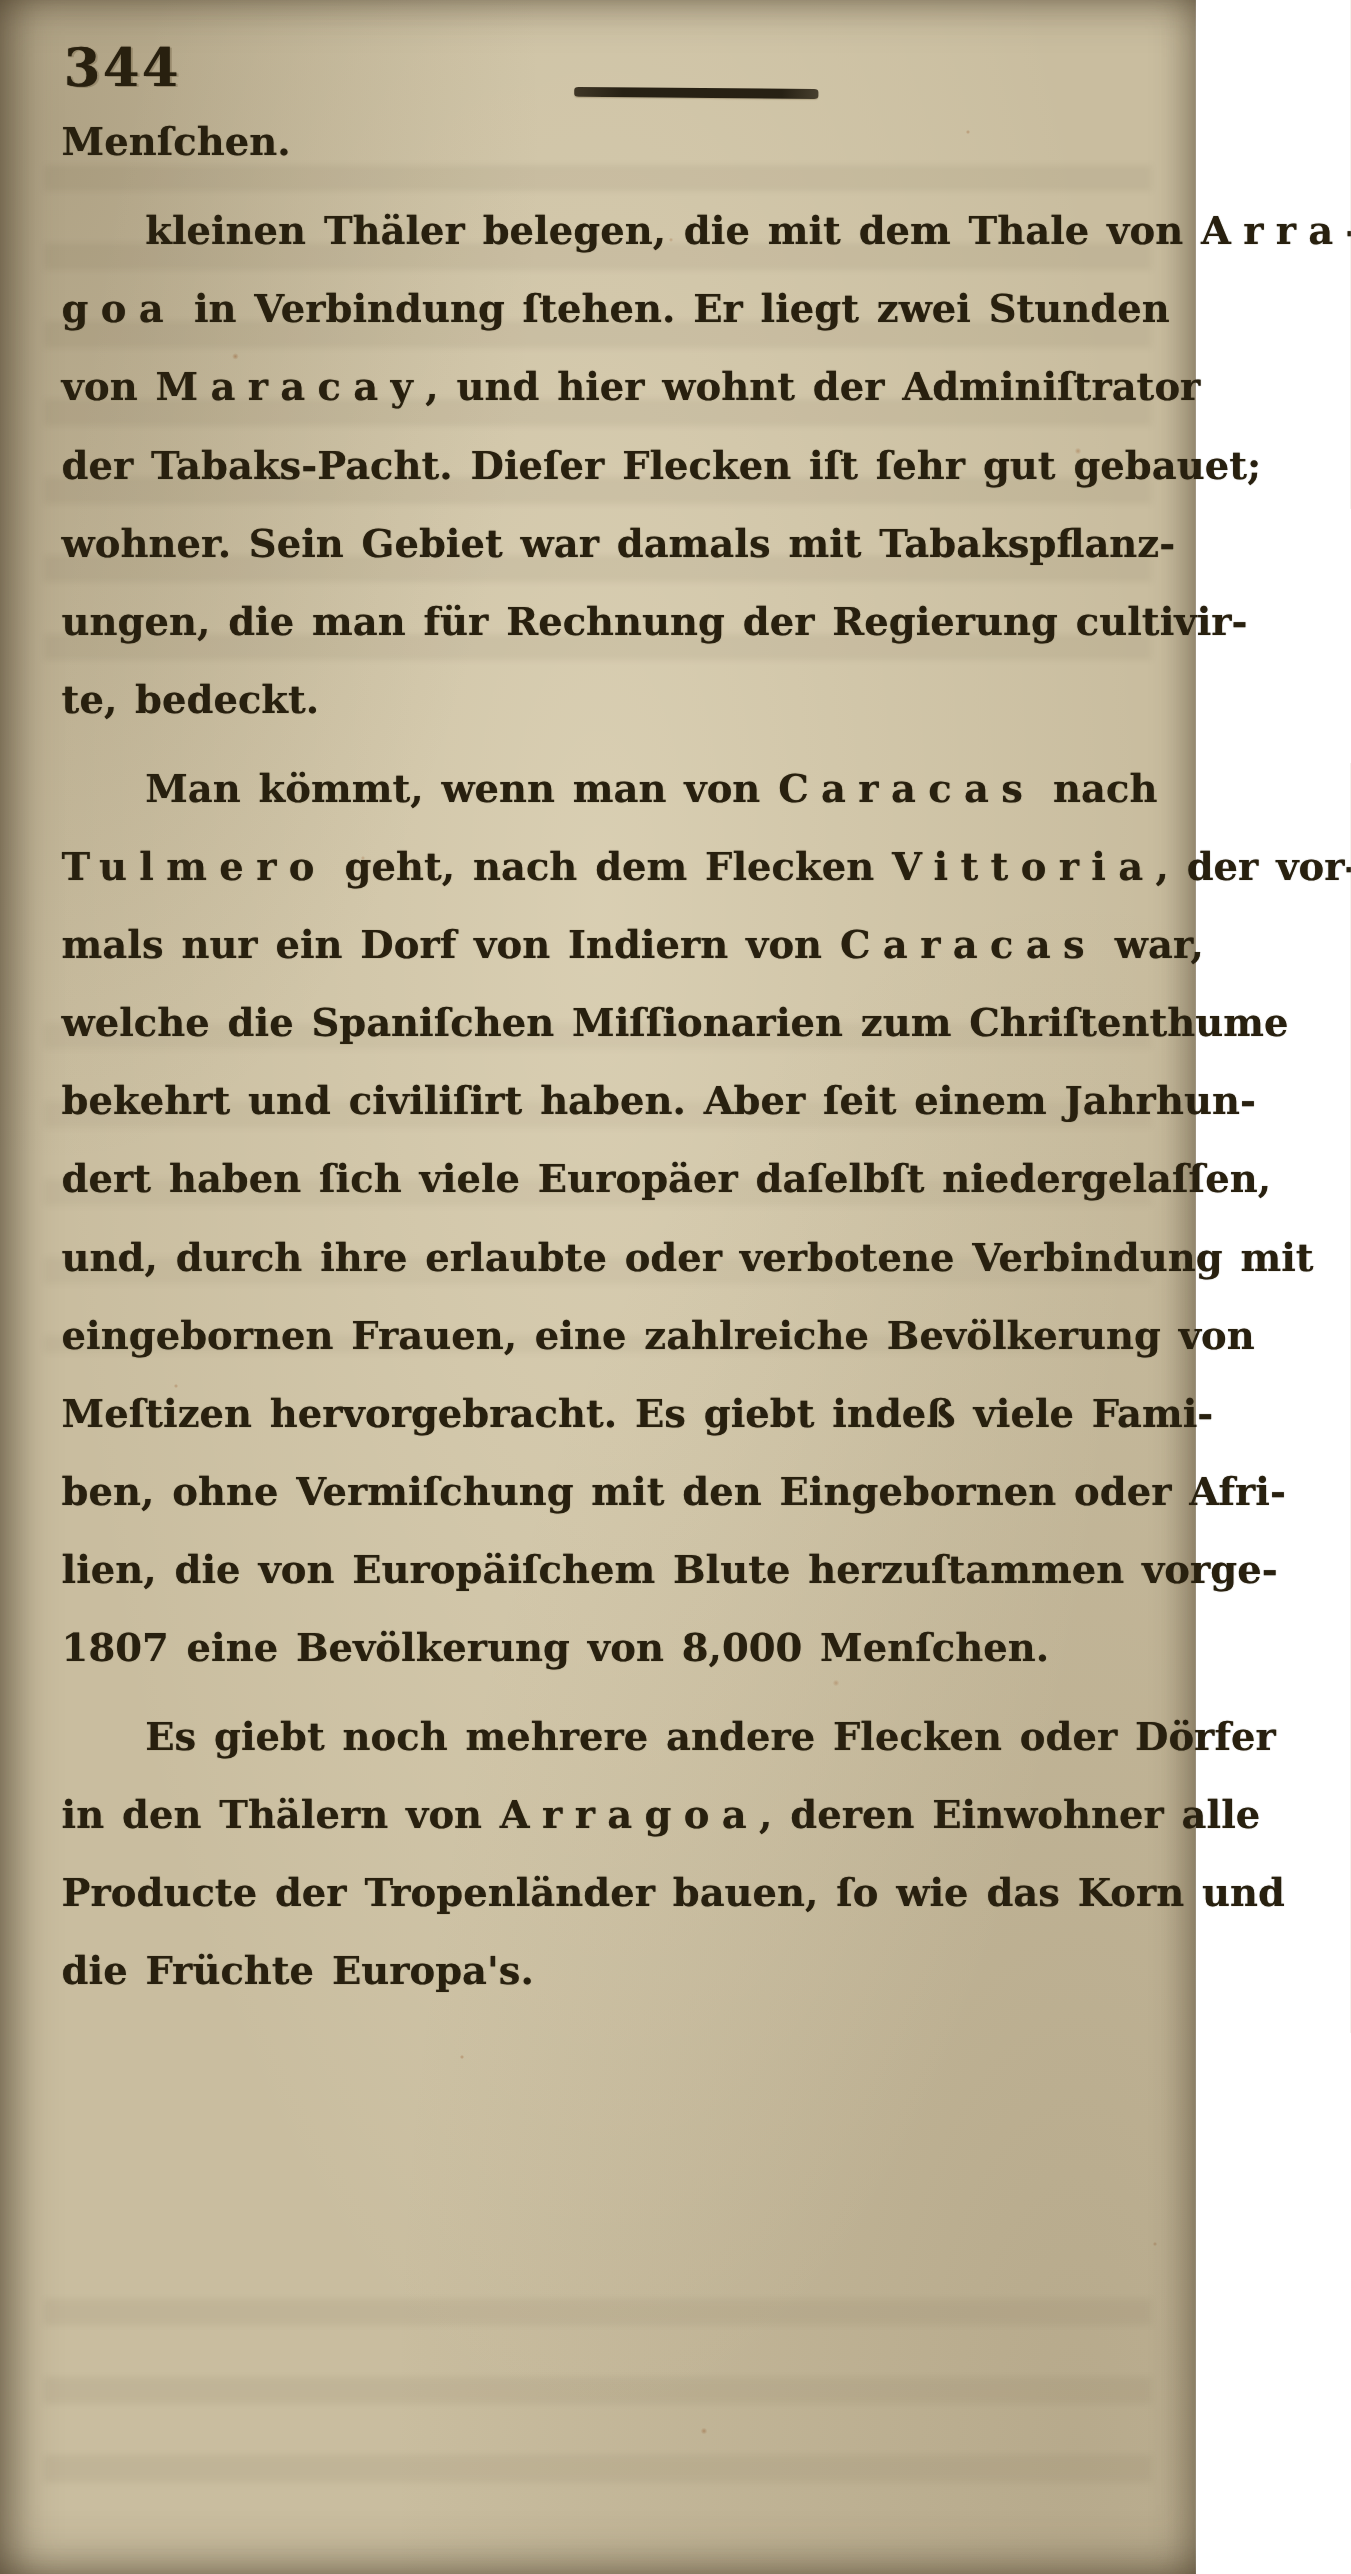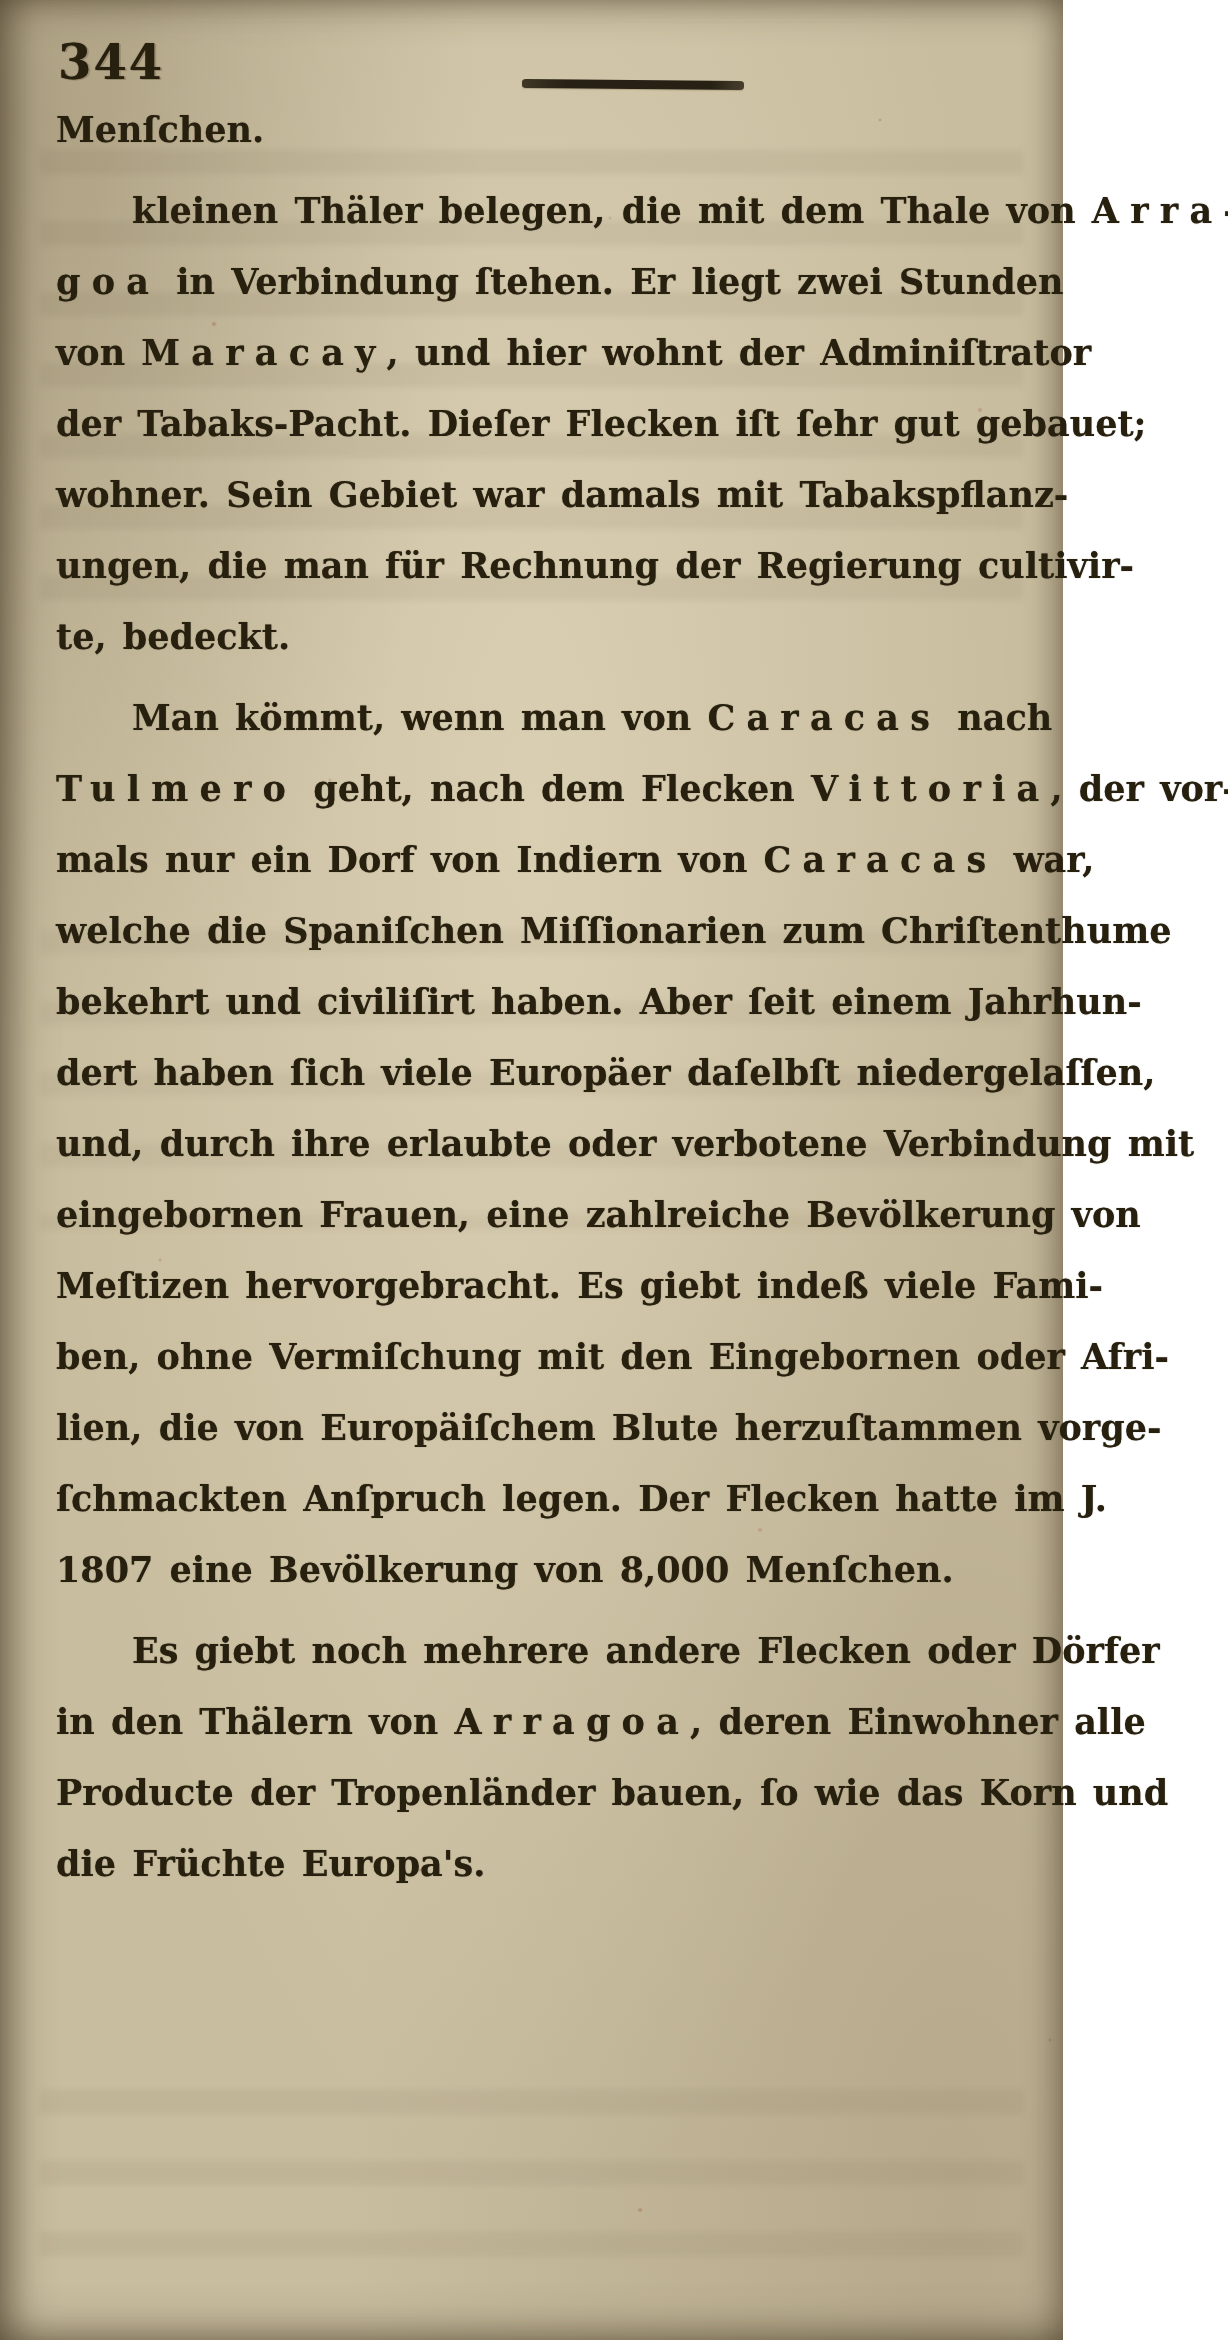--- a/index.html
+++ b/index.html
@@ -26,20 +26,21 @@
       radial-gradient(2px 2px at 420px 1870px, rgba(150,88,42,.50), transparent),
       radial-gradient(3px 3px at 640px 2210px, rgba(150,88,42,.45), transparent),
       radial-gradient(2px 2px at 1050px 2040px, rgba(150,88,42,.40), transparent),
       radial-gradient(2px 2px at 880px 120px, rgba(150,88,42,.45), transparent);
     box-shadow:
       inset 28px 0 40px -16px rgba(58,46,28,.55),
       inset -20px 0 34px -14px rgba(58,46,28,.40),
       inset 0 22px 44px -22px rgba(58,46,28,.40),
       inset 0 -26px 48px -22px rgba(58,46,28,.45);
     color:#28200f;
+    padding-left:24px;
   }
   .page-number{
     position:absolute;left:58px;top:34px;
     font-size:48px;font-weight:bold;
     letter-spacing:2px;
     text-shadow:0 0 1px rgba(40,32,15,.7), 2px 1px 0 rgba(90,75,45,.25);
   }
   .header-rule{
     position:absolute;left:522px;top:80px;
     width:222px;height:9px;
@@ -109,21 +110,20 @@
         <div class="line"><span class="sp">Tulmero</span><span> geht, nach dem Flecken </span><span class="sp">Vittoria</span><span>, der vor-</span></div>
         <div class="line"><span>mals nur ein Dorf von Indiern von </span><span class="sp">Caracas</span><span> war,</span></div>
         <div class="line"><span>welche die Spaniſchen Miſſionarien zum Chriſtenthume</span></div>
         <div class="line"><span>bekehrt und civiliſirt haben. Aber ſeit einem Jahrhun-</span></div>
         <div class="line"><span>dert haben ſich viele Europäer daſelbſt niedergelaſſen,</span></div>
         <div class="line"><span>und, durch ihre erlaubte oder verbotene Verbindung mit</span></div>
         <div class="line"><span>eingebornen Frauen, eine zahlreiche Bevölkerung von</span></div>
         <div class="line"><span>Meſtizen hervorgebracht. Es giebt indeß viele Fami-</span></div>
         <div class="line"><span>ben, ohne Vermiſchung mit den Eingebornen oder Afri-</span></div>
         <div class="line"><span>lien, die von Europäiſchem Blute herzuſtammen vorge-</span></div>
-        <div class="line"><span>ſchmackten Anſpruch legen. Der Flecken hatte im J.</span></div>
         <div class="line last"><span>1807 eine Bevölkerung von 8,000 Menſchen.</span></div>
       </div>
       <div class="para indent">
         <div class="line"><span>Es giebt noch mehrere andere Flecken oder Dörfer</span></div>
         <div class="line"><span>in den Thälern von </span><span class="sp">Arragoa</span><span>, deren Einwohner alle</span></div>
         <div class="line"><span>Producte der Tropenländer bauen, ſo wie das Korn und</span></div>
         <div class="line last"><span>die Früchte Europa's.</span></div>
       </div>
     </div>
 </div>

